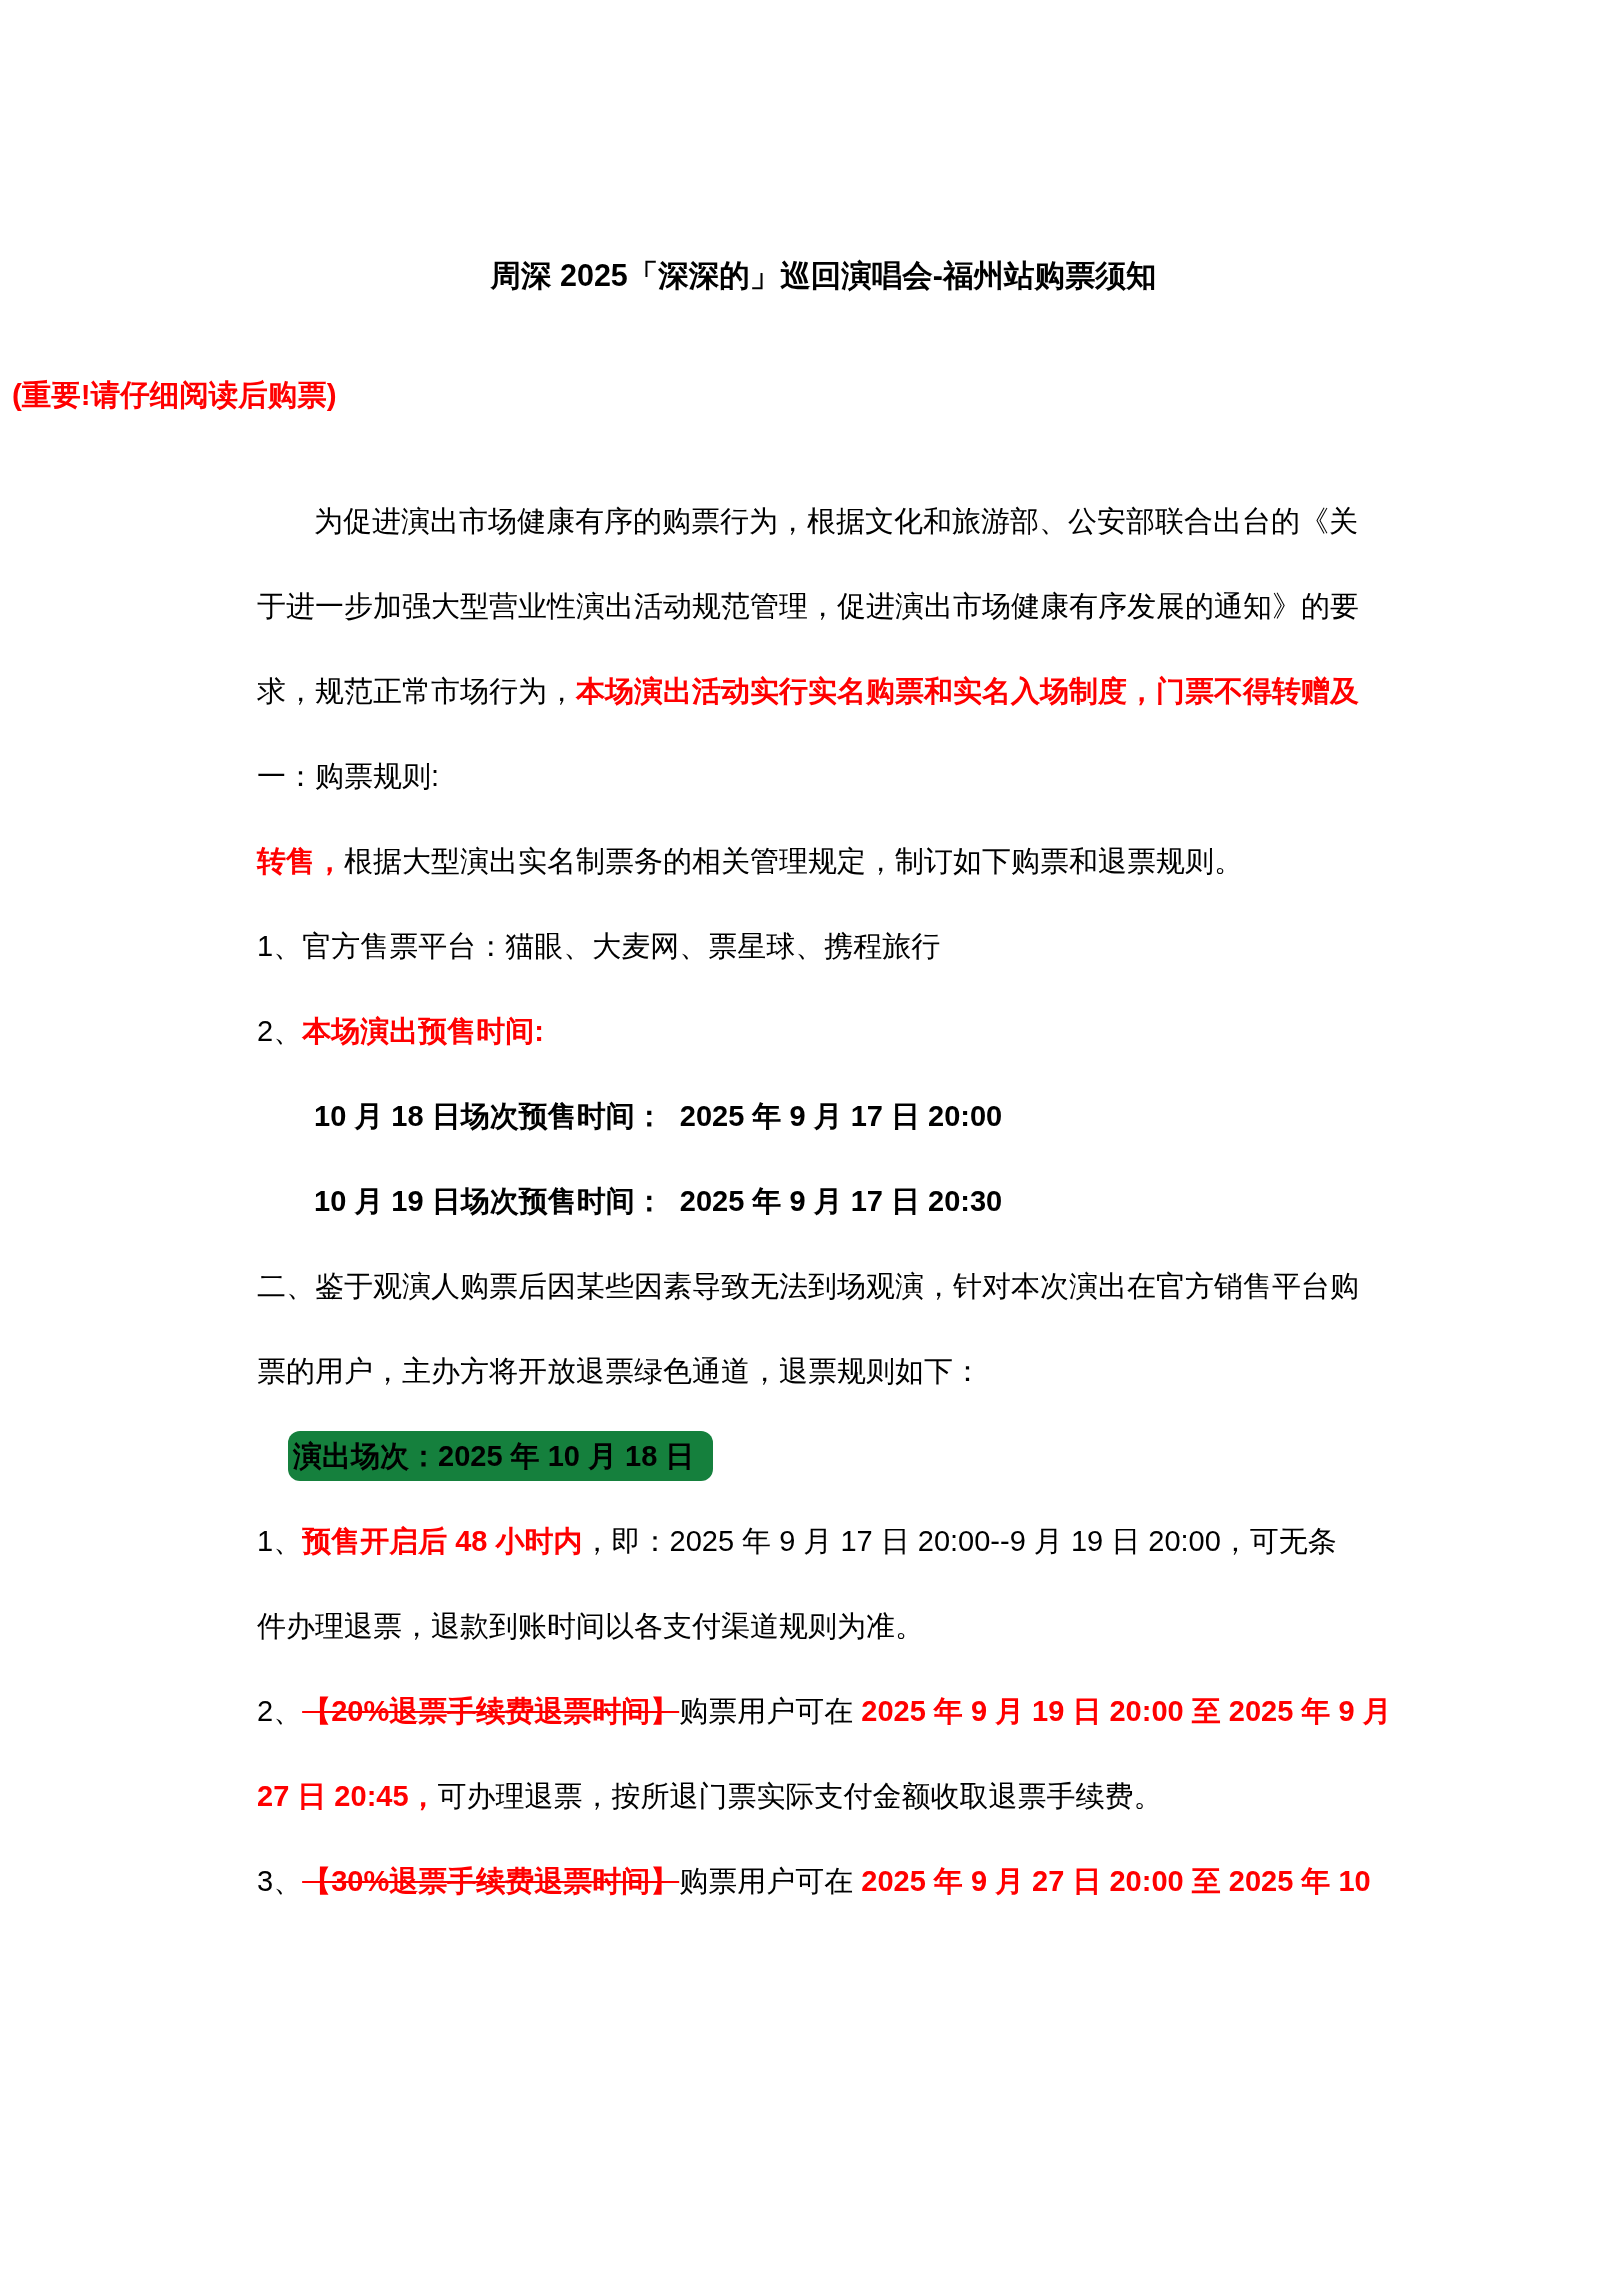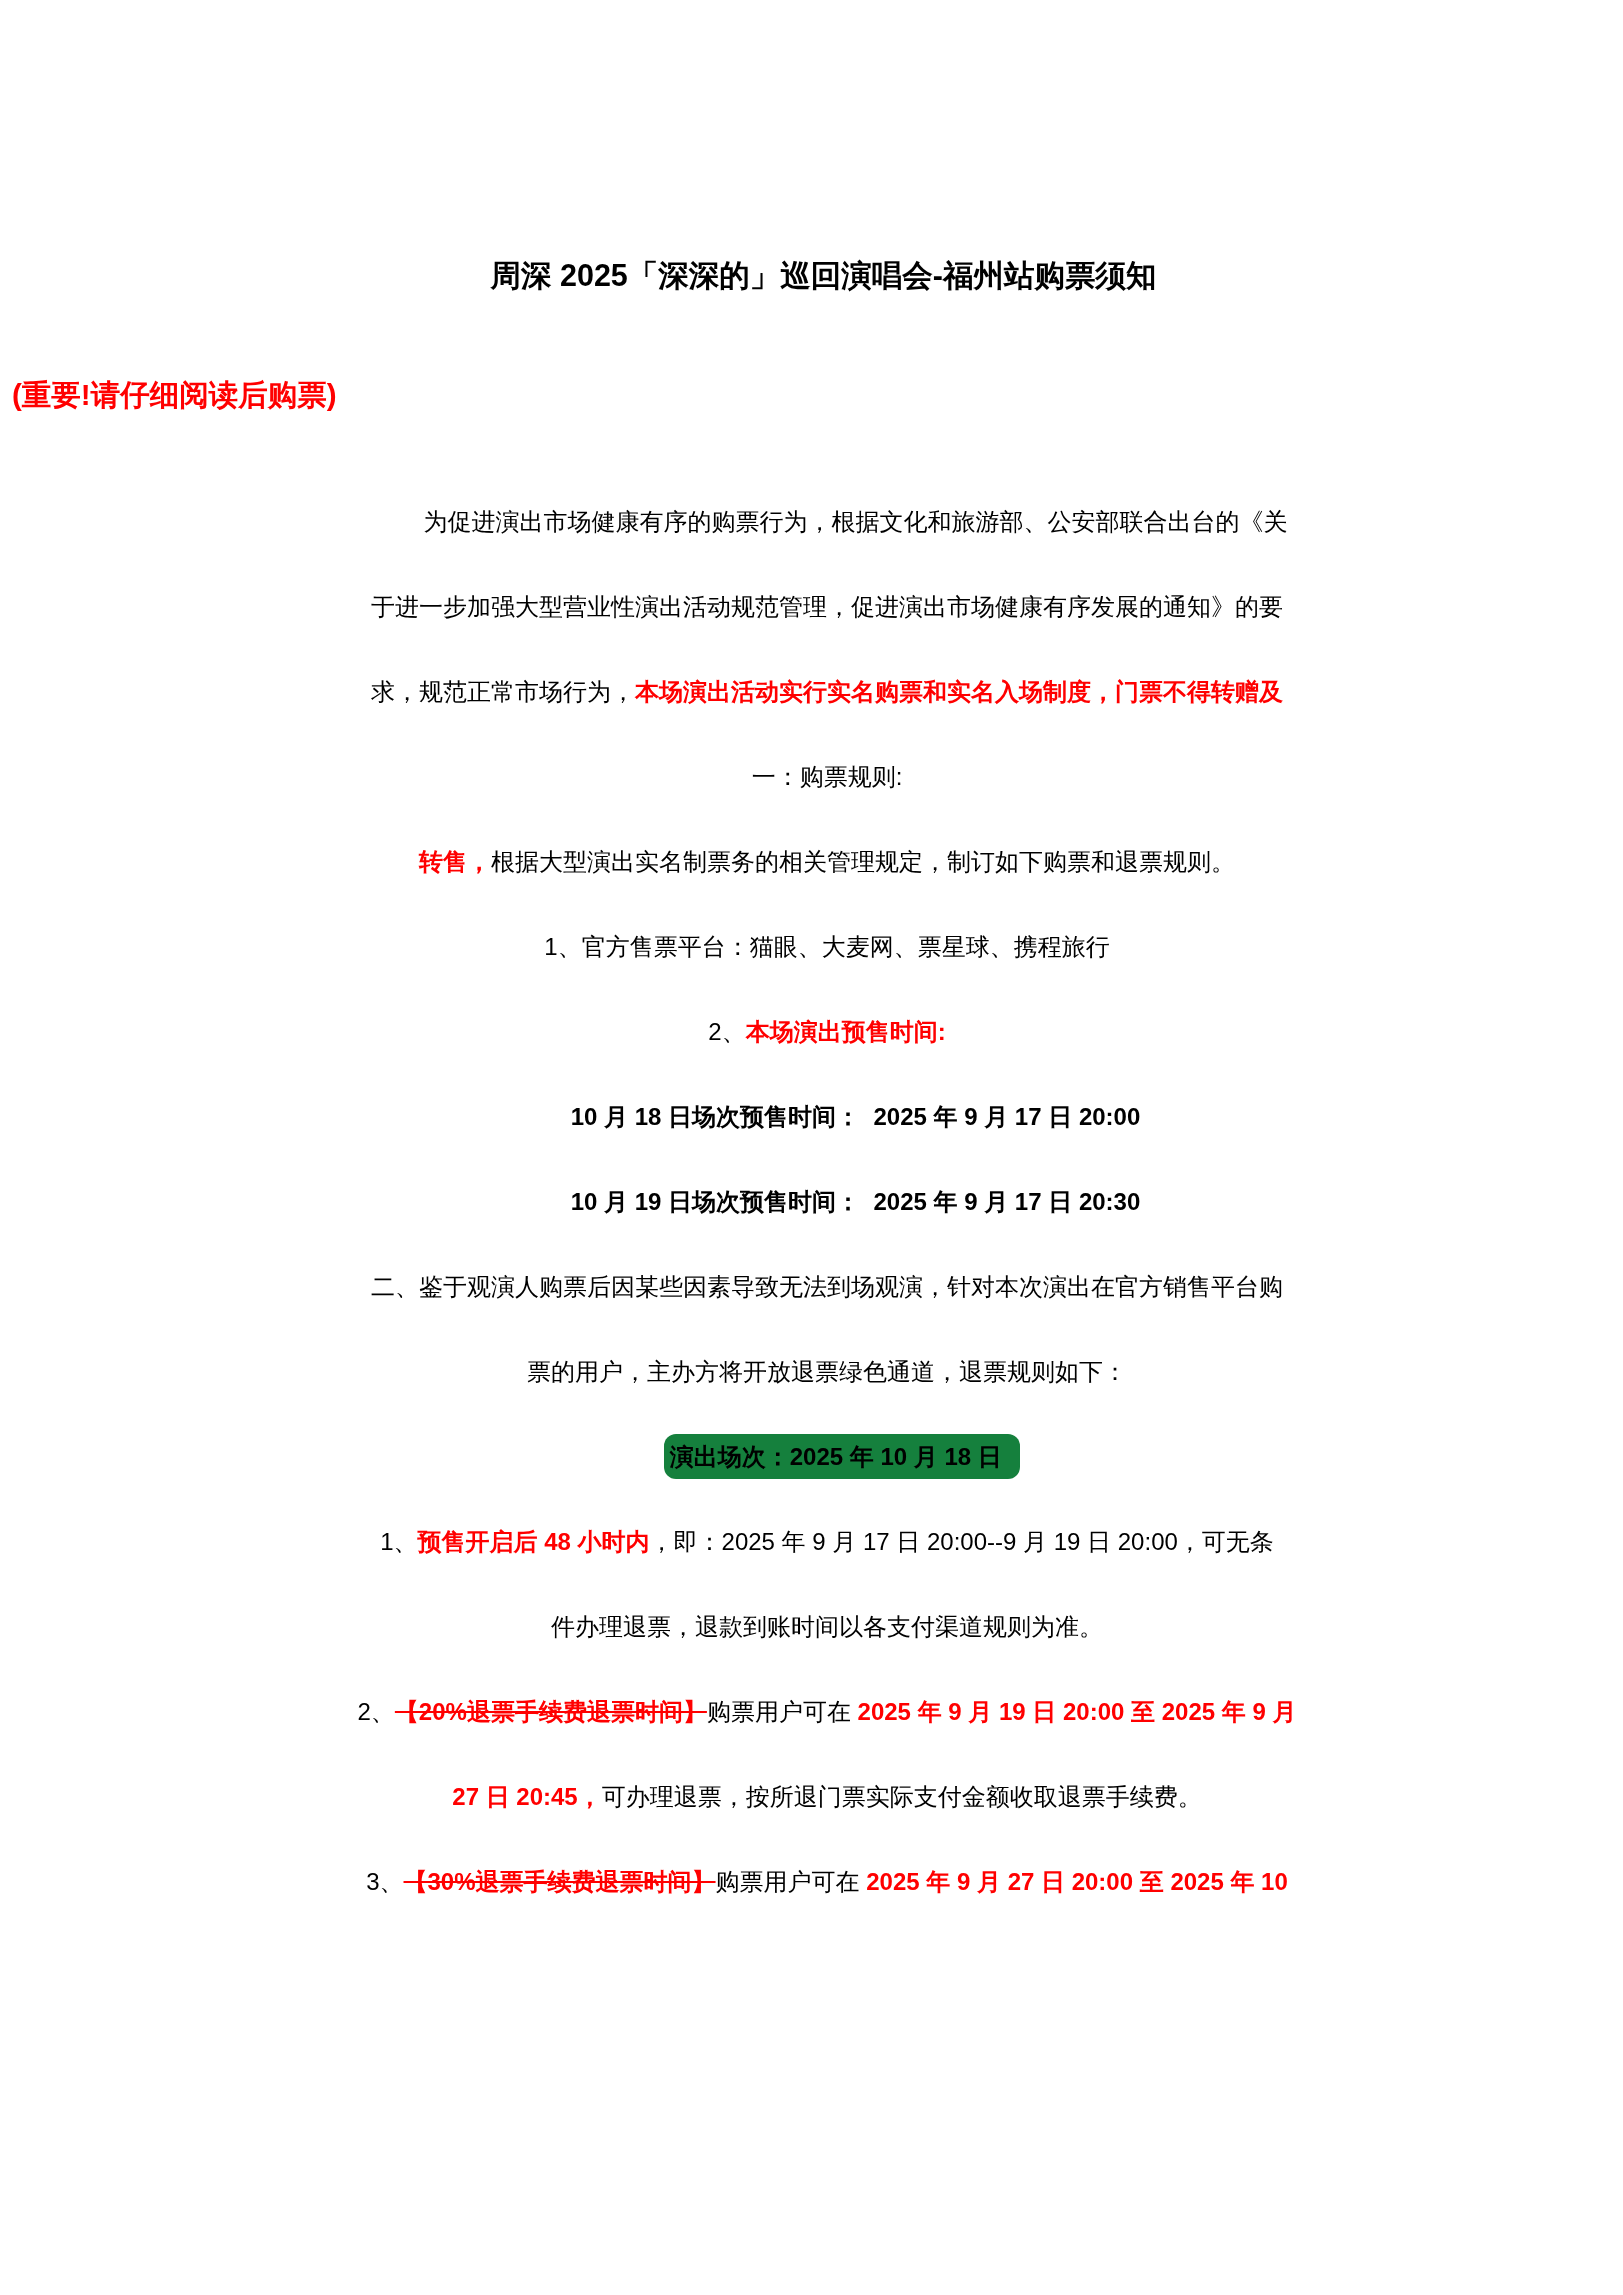--- a/index.html
+++ b/index.html
@@ -44,24 +44,23 @@
   }
   .doc-body {
     position: absolute;
     top: 479px;
     left: 245px;
     width: 1140px;
   }
   .doc-line {
     height: 85px;
     line-height: 85px;
-    font-size: 24px;
+    font-size: 29px;
     color: #000000;
     white-space: pre;
-    text-align: center;
   }
   .s-black { color: #000000; font-weight: normal; }
   .s-black-bold { color: #000000; font-weight: bold; }
   .s-red-bold { color: #ff0000; font-weight: bold; }
   .s-red-bold-strike {
     color: #ff0000;
     font-weight: bold;
     text-decoration: line-through;
   }
   .s-highlight {

